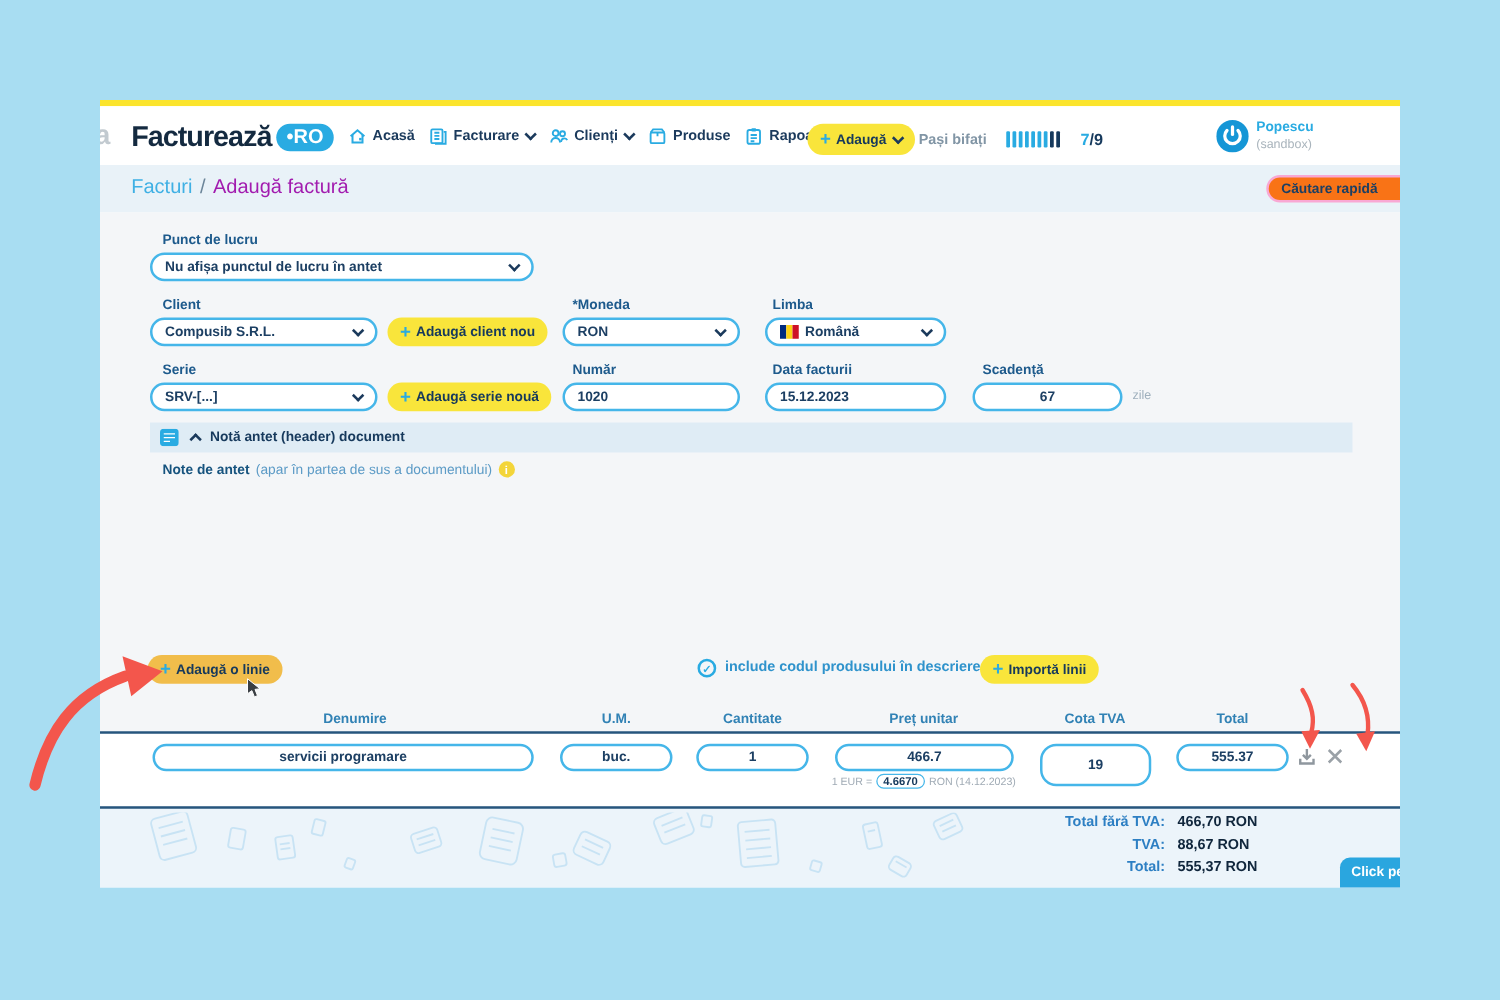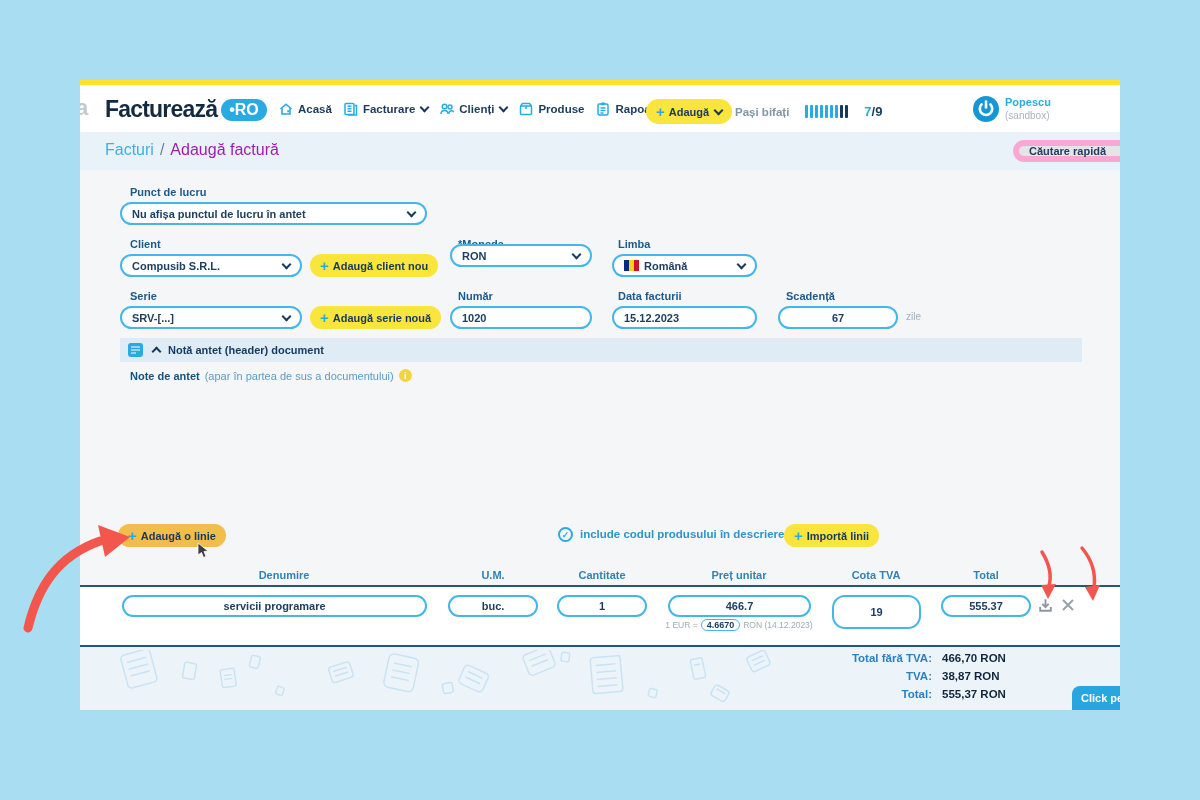--- a/index.html
+++ b/index.html
@@ -30,21 +30,21 @@
   .steps-count .done{color:#29abe2;}
   .steps-count .tot{color:#16395c;}
   .userbox{position:absolute;left:893px;top:11px;display:flex;align-items:center;gap:6px;cursor:pointer;}
   .username{font-size:11px;font-weight:700;color:#29abe2;line-height:1.2;}
   .userenv{font-size:10px;color:#a9b4bc;line-height:1.2;}
   .breadcrumb-bar{position:absolute;left:0;top:52px;width:100%;height:38px;background:#e9f2f8;}
   .crumbs{position:absolute;left:25px;top:61px;font-size:16px;white-space:nowrap;}
   .crumb-parent{color:#3fb0e4;cursor:pointer;}
   .crumb-sep{color:#6b8599;margin:0 6px;}
   .crumb-current{color:#a21caf;}
-  .search{position:absolute;left:933px;top:60px;width:150px;height:22px;background:#e5e5e5;border:6px solid #f9a8d4;
+  .search{position:absolute;left:933px;top:60px;width:150px;height:22px;background:#f97316;border:2px solid #f9a8d4;
           border-radius:11px;display:flex;align-items:center;padding:0 10px;font-size:11px;font-weight:700;color:#1c3f63;box-sizing:border-box;}
   .band-form{position:absolute;left:0;top:90px;width:100%;height:415px;background:#f4f6f8;}
   .band-table{position:absolute;left:0;top:505px;width:100%;height:60px;background:#ffffff;}
   .band-footer{position:absolute;left:0;top:565px;width:100%;height:65px;background:#ecf4fa;}
   .hline{position:absolute;left:0;width:100%;height:2px;background:#26557d;}
   .lbl{position:absolute;font-size:11px;font-weight:700;color:#1d5a8c;white-space:nowrap;}
   .pill{position:absolute;height:23px;background:#fff;border:2px solid #45b6e9;border-radius:13px;
         display:flex;align-items:center;padding:0 10px;font-size:11px;font-weight:700;color:#1c3f63;
         box-sizing:border-box;white-space:nowrap;cursor:pointer;}
   .pill.center{justify-content:center;}
@@ -190,21 +190,21 @@
     <div class="lbl" style="left:378px;top:158px;">*Moneda</div>
     <div class="lbl" style="left:538px;top:158px;">Limba</div>
     <div class="pill" style="left:40px;top:174px;width:182px;">
       <span>Compusib S.R.L.</span>
       <span class="chev sel"></span>
     </div>
     <div class="ybtn abs" style="left:230px;top:174px;">
       <span class="plus">+</span>
       <span>Adaugă client nou</span>
     </div>
-    <div class="pill" style="left:370px;top:164px;width:142px;justify-content:space-between;">
+    <div class="pill" style="left:370px;top:174px;width:142px;justify-content:space-between;">
       <span>RON</span>
       <span class="chev sel"></span>
     </div>
     <div class="pill" style="left:532px;top:174px;width:145px;">
       <span class="flag">
           <div style="background:#002b7f"></div>
           <div style="background:#fcd116"></div>
           <div style="background:#ce1126"></div>
         </span>
       <span>Română</span>
@@ -358,21 +358,21 @@
         <g transform="translate(656,8) rotate(-25)">
             <rect width="20" height="16" rx="3"></rect>
             <line x1="4" y1="5" x2="16" y2="5"></line>
             <line x1="4" y1="10" x2="16" y2="10"></line>
           </g>
       </g>
     </svg>
     <div class="totals-label" style="top:572px;">Total fără TVA:</div>
     <div class="totals-value" style="top:572px;">466,70 RON</div>
     <div class="totals-label" style="top:590px;">TVA:</div>
-    <div class="totals-value" style="top:590px;">38,87 RON</div>
+    <div class="totals-value" style="top:590px;">88,67 RON</div>
     <div class="totals-label" style="top:608px;">Total:</div>
     <div class="totals-value" style="top:608px;">555,37 RON</div>
     <div class="corner-btn">Click pe</div>
   </div>
 
   <svg class="overlay" viewBox="0 0 1200 800">
     <g stroke="#f3564c" fill="none" stroke-linecap="round">
       <path d="M 28 628 C 38 586, 58 556, 100 541" stroke-width="9"></path>
       <path d="M130 537 L98 525 L105 557 Z" fill="#f3564c" stroke="none"></path>
       <path d="M1042 552 C 1050 565, 1052 575, 1049 586" stroke-width="3.5"></path>

